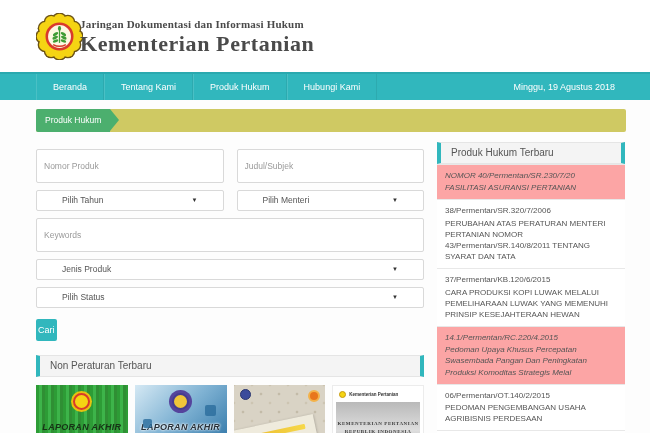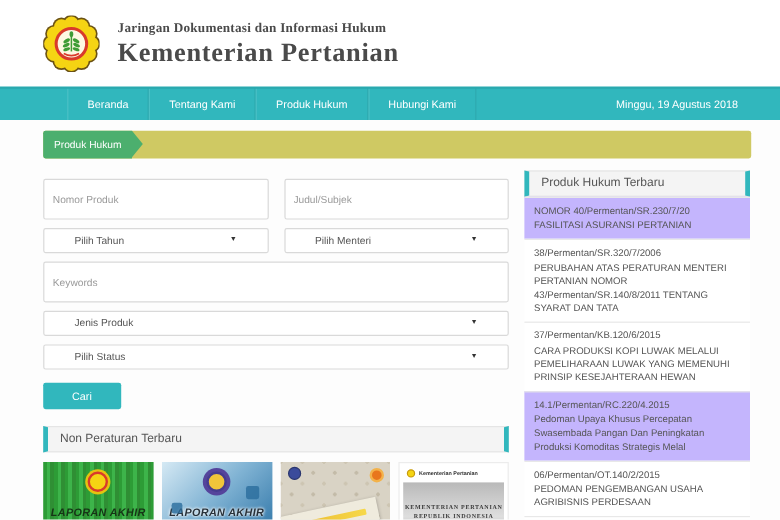--- a/index.html
+++ b/index.html
@@ -2,29 +2,29 @@
 <html><head>
 <meta charset="utf-8">
 <style>
   * { margin:0; padding:0; box-sizing:border-box; }
   html,body { width:650px; height:433px; overflow:hidden; background:#fdfdfd;
               font-family:"Liberation Sans", sans-serif; }
 
   
   .site-header { position:relative; height:72px; background:#ffffff; }
   .logo { position:absolute; left:36px; top:13px; width:47px; height:47px; }
-  .brand { position:absolute; left:98px; top:18px; color:#4a4a4a;
+  .brand { position:absolute; left:80px; top:18px; color:#4a4a4a;
            font-family:"Liberation Serif", serif; }
   .brand-line1 { font-size:11px; font-weight:bold; letter-spacing:.2px; }
   .brand-line2 { font-size:22px; font-weight:bold; letter-spacing:.6px; margin-top:1px; }
 
   
   .navbar { height:28px; background:#31b7bd; border-top:2px solid #2aa9af;
             display:flex; align-items:stretch; color:#fff; font-size:9px; }
-  .nav-items { display:flex; margin-left:56px;align-items:flex-end; }
+  .nav-items { display:flex; margin-left:36px;align-items:flex-end; }
   .nav-item { padding:0 16px; line-height:26px; border-right:1px solid rgba(0,0,0,0.07);
               border-left:1px solid rgba(255,255,255,0.12); cursor:pointer; }
   .nav-date { margin-left:auto; line-height:26px; padding-right:35px; }
 
   
   .breadcrumb-bar { margin:9px 24px 0 36px; height:23px; background:#cfc963;
                     border-radius:2px; display:flex; }
   .crumb { position:relative; background:#4caf6e; color:#fff; font-size:8.5px;
            line-height:23px; padding:0 9px; border-radius:2px 0 0 2px; cursor:pointer; }
   .crumb::after { content:""; position:absolute; right:-9px; top:0;
@@ -47,21 +47,21 @@
   .form-row > * { flex:1; }
   .txt { height:34px; width:100%; border:1px solid #d9d9d9; border-radius:2px;
          font-size:8.5px; padding:0 7px; color:#444; outline:none;
          font-family:"Liberation Sans", sans-serif; background:#fff; }
   .txt::placeholder { color:#9a9a9a; }
   .sel { height:21px; border:1px solid #d9d9d9; border-radius:2px; background:#fff;
          font-size:8.5px; color:#555; padding:0 25px; line-height:19px;
          display:flex; justify-content:space-between; align-items:center; cursor:pointer; }
   .sel .caret { font-size:6px; color:#333; }
   .btn-cari { margin-top:4px; background:#31b7bd; border:none; color:#fff;
-              font-size:9px; padding:6px 24px; border-radius:2px; cursor:pointer;
+              font-size:9px; padding:6px 2px; border-radius:2px; cursor:pointer;
               font-family:"Liberation Sans", sans-serif; }
 
   
   .np-header { margin-top:14px; }
   .thumbs { display:flex; gap:7px; margin-top:8px; }
   .thumb { width:92px; height:95px; position:relative; overflow:hidden; cursor:pointer; }
 
   .thumb.green { background:repeating-linear-gradient(90deg,#2d9c36 0 3px,#3db44a 3px 6px,#2f8f34 6px 9px); }
   .mini-logo { width:17px; height:17px; margin:8px auto 4px; border-radius:50%;
                background:#f5d413; border:2px solid #d93a2b; box-shadow:0 0 0 2px #e5c310; }
@@ -94,21 +94,21 @@
   .thumb-brand .t { font-size:4.5px; font-weight:bold; color:#333; }
   .photo { height:52px; margin:0 3px; background:linear-gradient(180deg,#b9b9b9,#dedede 55%,#9f9f9f);
            display:flex; align-items:center; justify-content:center; text-align:center; }
   .photo .cap { font-family:"Liberation Serif", serif; font-weight:bold; font-size:5px;
                 color:#3c3c3c; letter-spacing:.6px; line-height:1.6; }
 
   
   .side-list { border-bottom:1px solid #e8e8e8; }
   .side-item { padding:5px 8px 6px; border-top:1px solid #e8e8e8; background:#fff;
                font-size:8px; color:#555; line-height:1.4; cursor:pointer; }
-  .side-item.alt { background:#c4b5fd; }
+  .side-item.alt { background:#fca5a5;font-style:italic; }
   .side-item .num { margin-bottom:1px; }
 </style>
 </head>
 <body>
 
 <div class="site-header">
   <svg class="logo" viewBox="0 0 48 48">
     <g fill="#6b5214">
       <circle cx="24" cy="24" r="21.5"></circle>
       <circle cx="41" cy="24" r="7.6"></circle>

